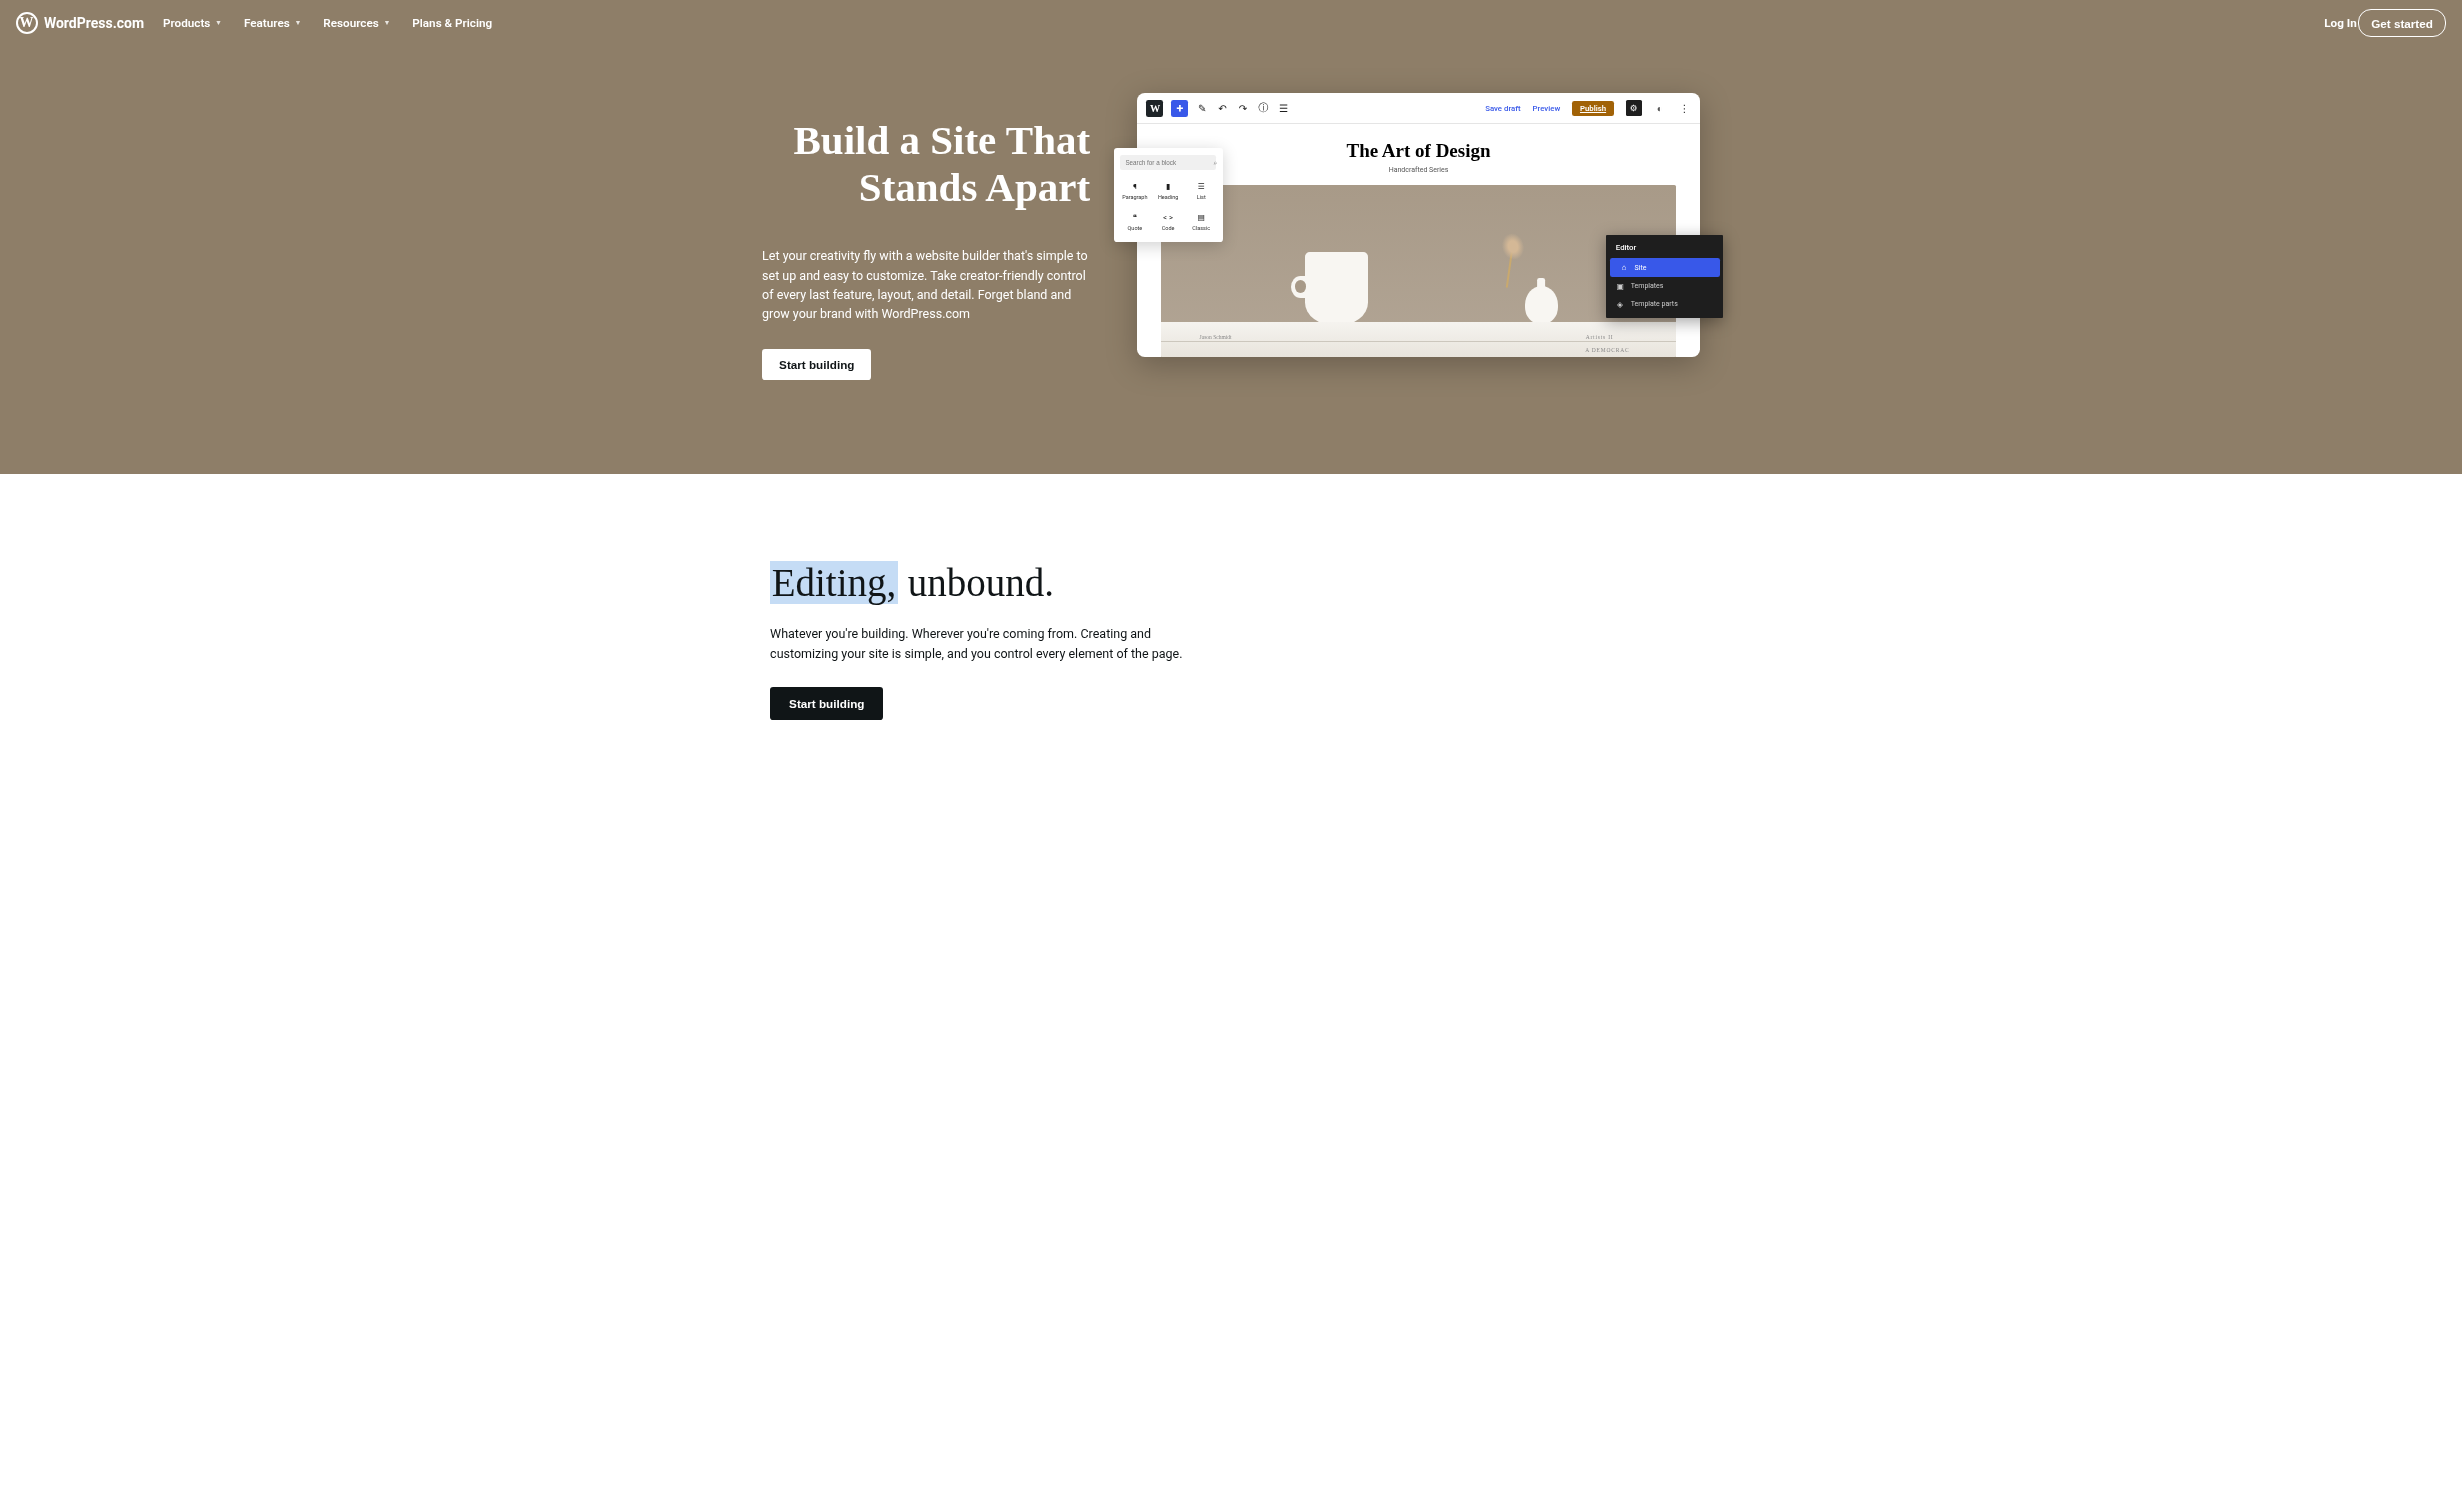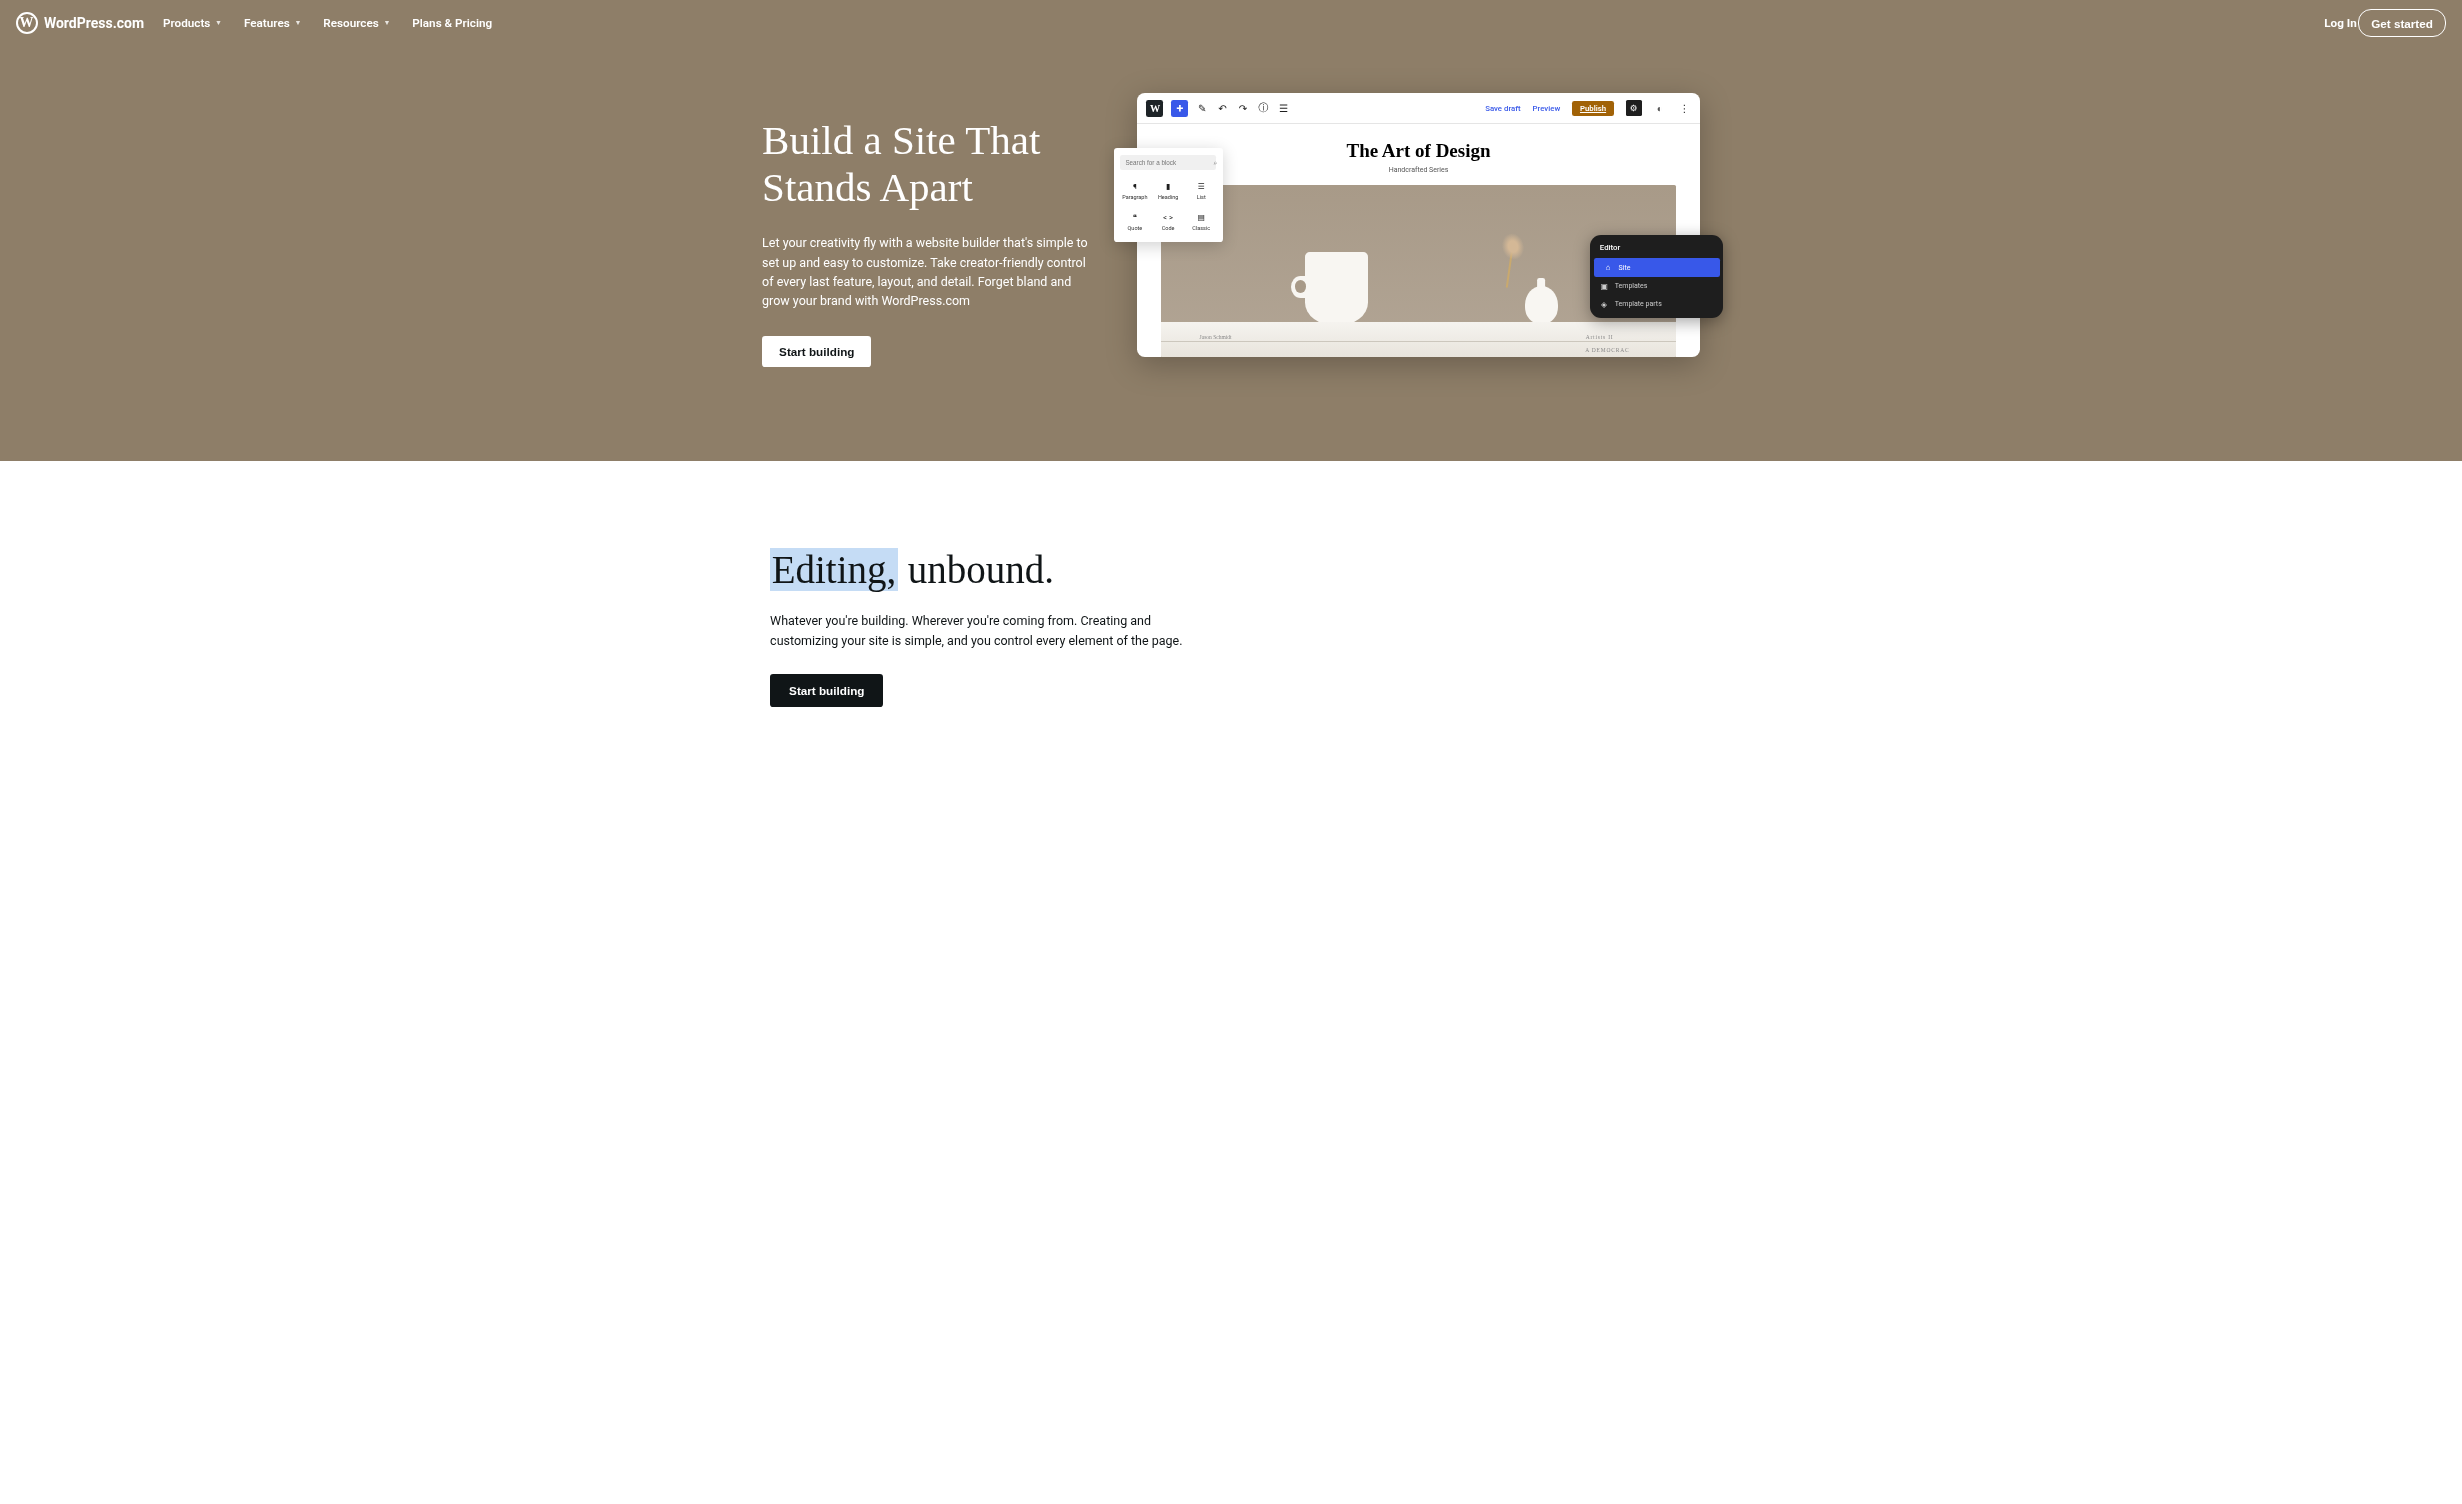--- a/index.html
+++ b/index.html
@@ -38,22 +38,23 @@
   display: flex;
   gap: 47px;
   align-items: flex-start;
 }
 .hero-left { flex: 0 0 328px; padding-top: 23.5px; }
 .hero-title {
   font-family: Georgia, "Times New Roman", serif;
   font-size: 41px;
   line-height: 1.15;
   color: #fff;
-  font-weight: 400;
-  margin-bottom: 22px;
+  font-weight: 700;
+  margin-bottom: 35px;
+  text-align: right;
 }
 .hero-desc { color: #fff; font-size: 12.5px; line-height: 1.55; margin-bottom: 25px; }
 .hero-cta { background: #fff; color: #101517; font-weight: 600; font-size: 11.7px; padding: 9.4px 17px; border: none; border-radius: 3.1px; cursor: pointer; }
 
 .hero-right { flex: 1; position: relative; }
 
 
 .editor-window {
   background: #fff;
   border-radius: 7.8px;
@@ -112,23 +113,23 @@
 .search-icon-sm { font-size:7px; color:#777;}
 .block-grid { display:grid; grid-template-columns:repeat(3,1fr); gap:3.1px; }
 .block-item { display:flex; flex-direction:column; align-items:center; padding:4.7px 1.6px; font-size:5.5px; color:#333; gap:3.1px;}
 .block-icon { font-size:7.8px; color:#1e1e1e; height:9.4px; display:flex;align-items:center;}
 
 
 .sidebar-popup {
   position: absolute;
   right: -23.5px;
   bottom: 39px;
-  width: 133px;
+  width: 117px;
   background: #1e1e1e;
-  border-radius: 11px;
+  border-radius: 1px;
   box-shadow: 0 3.1px 15.6px rgba(0,0,0,0.35);
   padding: 7.8px 0 4.7px;
   color: #fff;
 }
 .sidebar-title { font-size: 7.8px; padding: 0 9.4px 6.3px; font-weight: 500;}
 .sidebar-row { display:flex; align-items:center; gap:6.3px; padding:4.7px 9.4px; font-size:7px; color:#ccc;}
 .sidebar-row.active { background:#3858e9; color:#fff; margin:0 3.9px; border-radius:2.3px;}
 .sb-icon { width:8.6px; font-size:7.8px; display:flex;align-items:center;justify-content:center;}
 
 

